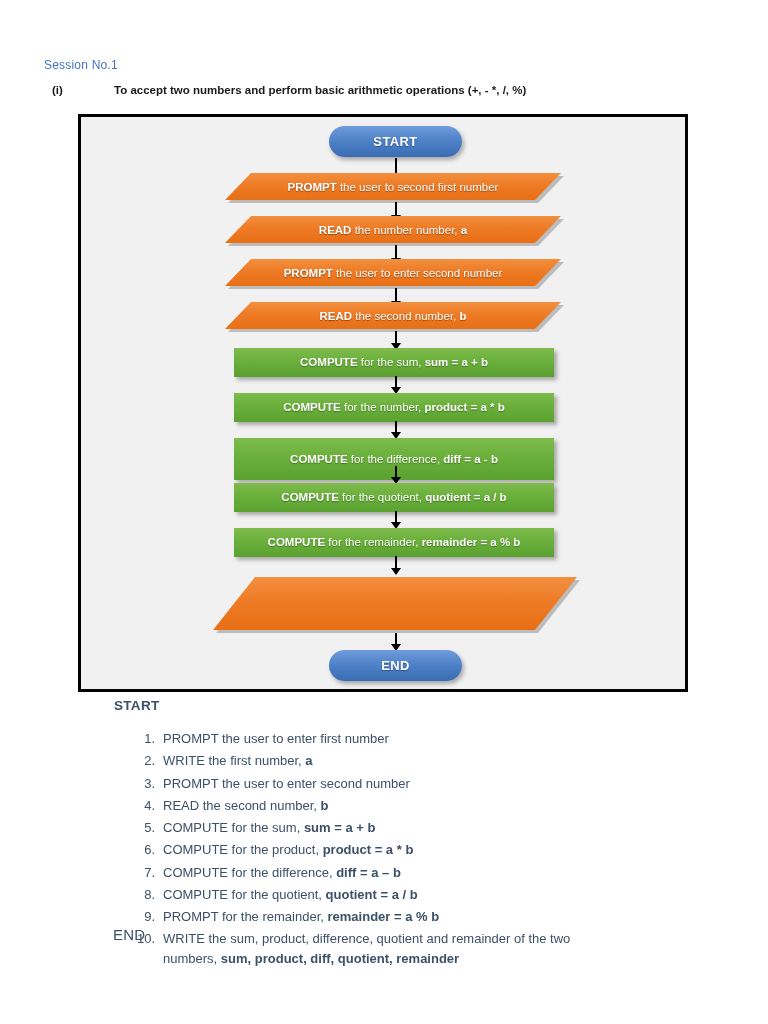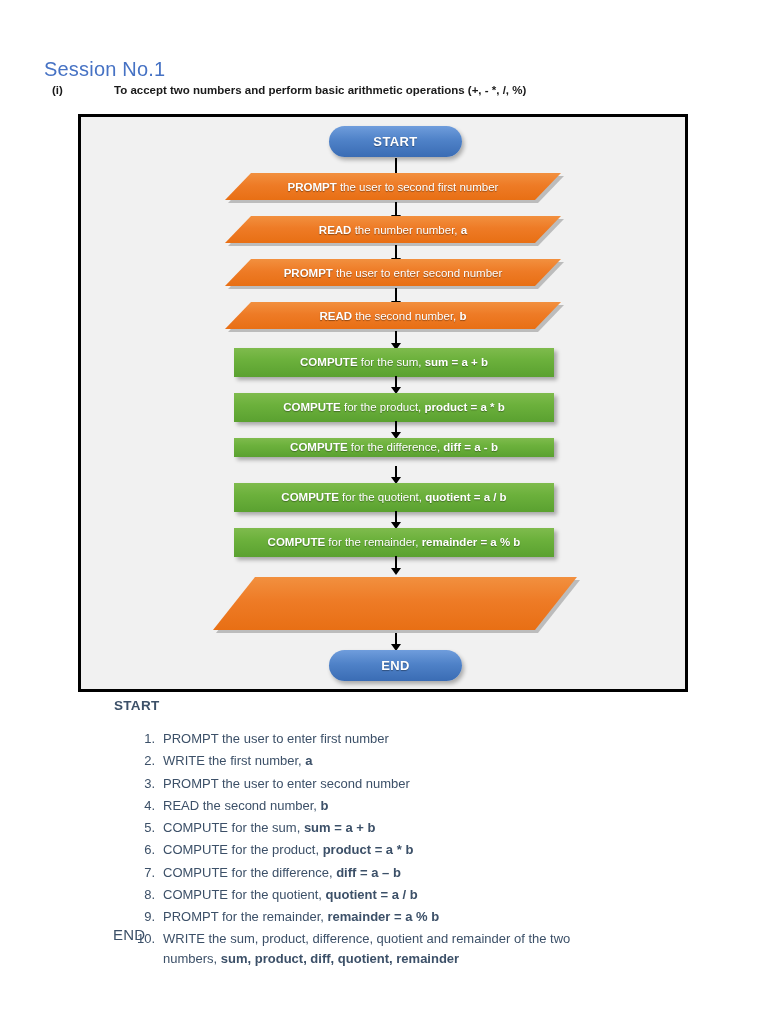--- a/index.html
+++ b/index.html
@@ -13,21 +13,21 @@
     font-family: "Liberation Sans", sans-serif;
     position: relative;
     overflow: hidden;
   }
 
   
   #doc-heading {
     position: absolute;
     left: 44px;
     top: 58px;
-    font-size: 20px;
+    font-size: 12px;
     color: #4672c4;
     letter-spacing: .2px;
   }
   #sub-line {
     position: absolute;
     left: 52px;
     top: 84px;
     font-size: 11.5px;
     font-weight: bold;
     color: #1a1a1a;
@@ -255,29 +255,29 @@
     <div class="node process" style="left:153px; top:231px; width:320px; height:29px;">
       <span class="txt"><b>COMPUTE</b><span> for the sum, </span><b>sum = a + b</b></span>
     </div>
 
     <div class="connector" style="left:308px; top:259px; height:18px;">
       <div class="shaft"></div>
         <div class="head"></div>
     </div>
 
     <div class="node process" style="left:153px; top:276px; width:320px; height:29px;">
-      <span class="txt"><b>COMPUTE</b><span> for the product, </span><b>product = a * b</b></span>
+      <span class="txt"><b>COMPUTE</b><span> for the number, </span><b>product = a * b</b></span>
     </div>
 
     <div class="connector" style="left:308px; top:304px; height:18px;">
       <div class="shaft"></div>
         <div class="head"></div>
     </div>
 
-    <div class="node process" style="left:153px; top:321px; width:320px; height:19px;">
+    <div class="node process" style="left:153px; top:321px; width:320px; height:42px;">
       <span class="txt"><b>COMPUTE</b><span> for the difference, </span><b>diff = a - b</b></span>
     </div>
 
     <div class="connector" style="left:308px; top:349px; height:18px;">
       <div class="shaft"></div>
         <div class="head"></div>
     </div>
 
     <div class="node process" style="left:153px; top:366px; width:320px; height:29px;">
       <span class="txt"><b>COMPUTE</b><span> for the quotient, </span><b>quotient = a / b</b></span>

